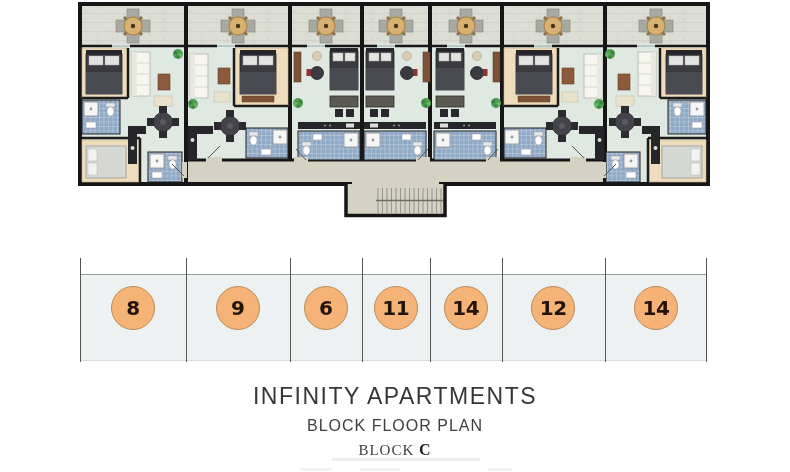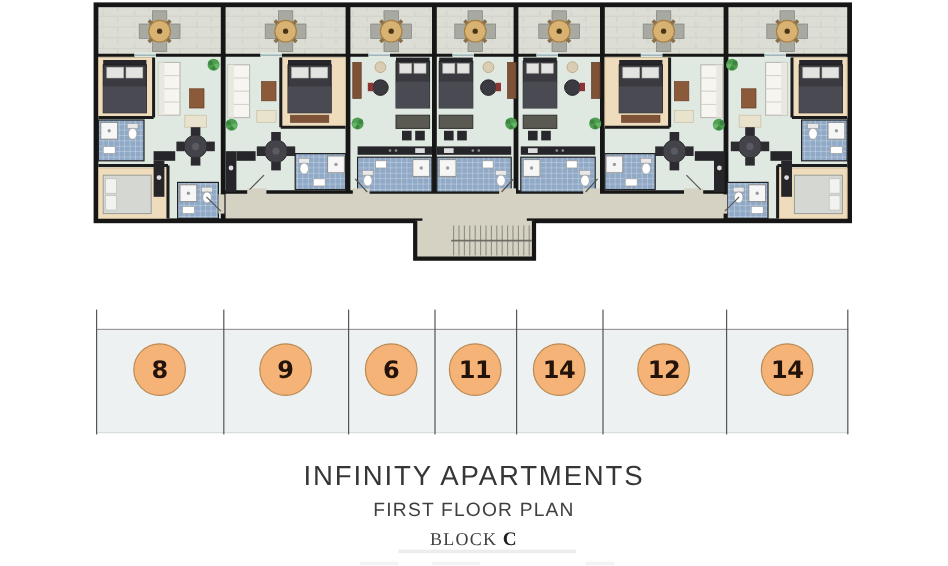--- a/index.html
+++ b/index.html
@@ -273,21 +273,21 @@
     <div class="cell" style="left:421.6px;width:101.4px;">
       <div class="badge">12</div>
     </div>
     <div class="cell last" style="left:524.6px;width:100.8px;">
       <div class="badge">14</div>
     </div>
   </div>
 
   <div class="titles">
     <div class="t1">INFINITY APARTMENTS</div>
-    <div class="t2">FIRST FLOOR PLAN</div>
+    <div class="t2">BLOCK FLOOR PLAN</div>
     <div class="t3">
       <span>BLOCK</span>
       <b>C</b>
     </div>
   </div>
 
   <div class="artifact" style="left:332px;top:458px;width:148px;height:2.5px;"></div>
   <div class="artifact" style="left:300px;top:468px;width:32px;height:3px;background:#f2f2f2;"></div>
   <div class="artifact" style="left:360px;top:468px;width:40px;height:3px;background:#f2f2f2;"></div>
   <div class="artifact" style="left:488px;top:468px;width:24px;height:3px;background:#f2f2f2;"></div>

